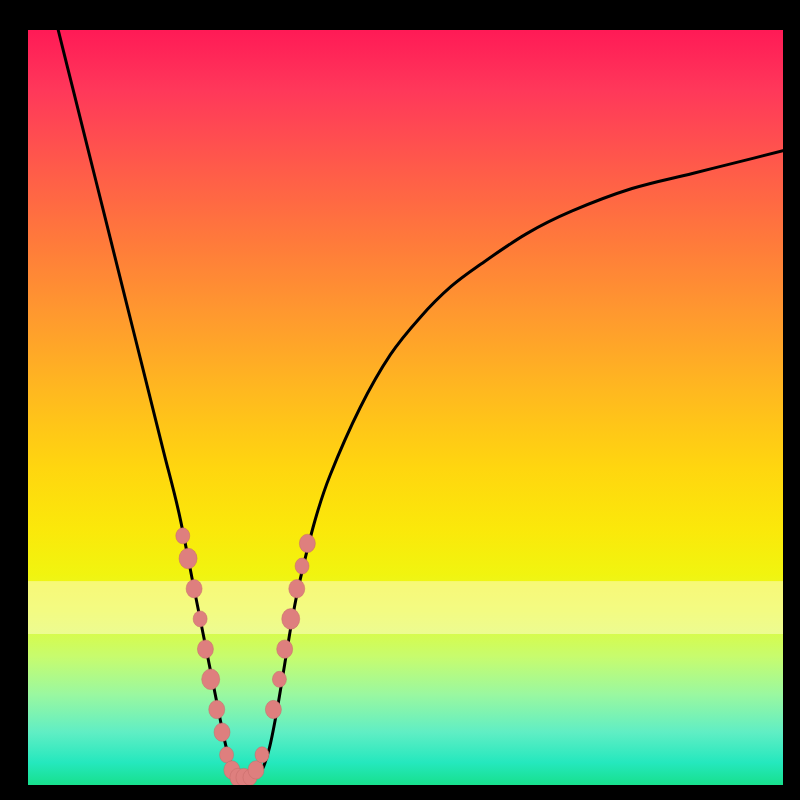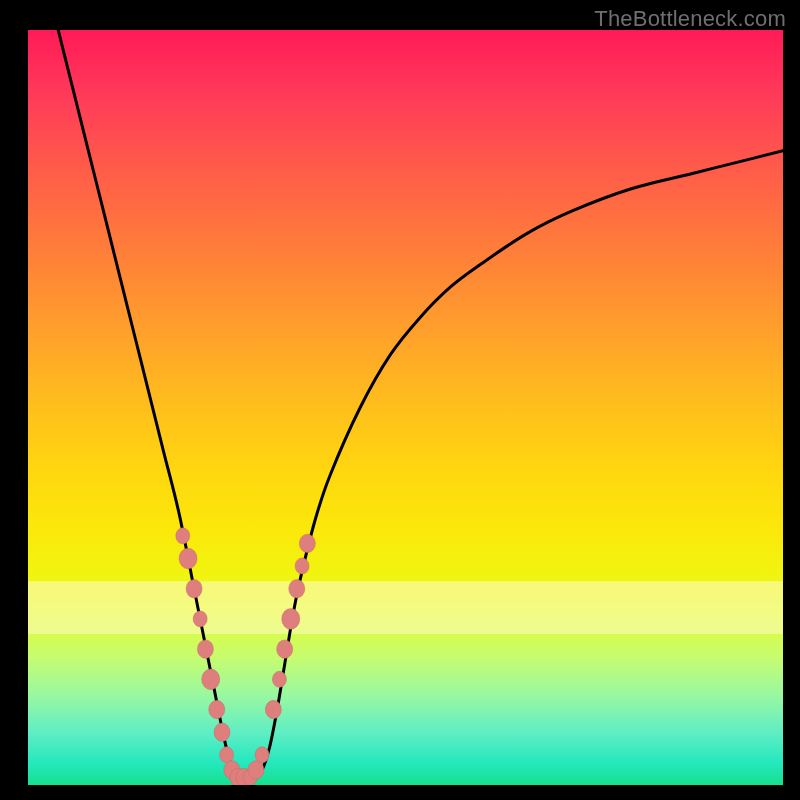--- a/index.html
+++ b/index.html
@@ -54,21 +54,20 @@
     position: absolute;
     left: 0; top: 0;
     width: 755px; height: 755px;
   }
 </style>
 </head>
 <body>
 
 <div class="frame">
 
-  <div class="watermark">TheBottleneck.com</div>
 
   <div class="plot">
     <svg class="curve" viewBox="0 0 755 755" preserveAspectRatio="none">
       <rect x="0" width="755" y="551.1" height="52.9" id="glowband" fill="#fffbc8" opacity="0.55"></rect>
       <path id="curvepath" fill="none" stroke-width="3" stroke-linecap="round" stroke-linejoin="round" stroke="#000000" d="M 30.20 0.00 C 32.72 10.07, 40.27 40.27, 45.30 60.40 C 50.33 80.53, 55.37 100.67, 60.40 120.80 C 65.43 140.93, 70.47 161.07, 75.50 181.20 C 80.53 201.33, 85.57 221.47, 90.60 241.60 C 95.63 261.73, 100.67 281.87, 105.70 302.00 C 110.73 322.13, 115.77 342.27, 120.80 362.40 C 125.83 382.53, 130.87 402.67, 135.90 422.80 C 140.93 442.93, 145.97 460.55, 151.00 483.20 C 156.03 505.85, 162.32 539.83, 166.10 558.70 C 169.88 577.58, 171.13 583.87, 173.65 596.45 C 176.17 609.03, 178.68 621.62, 181.20 634.20 C 183.72 646.78, 186.49 660.63, 188.75 671.95 C 191.01 683.28, 192.90 693.34, 194.79 702.15 C 196.68 710.96, 198.31 718.51, 200.08 724.80 C 201.84 731.09, 203.47 736.13, 205.36 739.90 C 207.25 743.67, 209.14 746.19, 211.40 747.45 C 213.67 748.71, 216.43 747.45, 218.95 747.45 C 221.47 747.45, 223.98 748.71, 226.50 747.45 C 229.02 746.19, 231.53 744.93, 234.05 739.90 C 236.57 734.87, 239.08 727.32, 241.60 717.25 C 244.12 707.18, 246.63 693.34, 249.15 679.50 C 251.67 665.66, 254.18 649.30, 256.70 634.20 C 259.22 619.10, 261.73 602.74, 264.25 588.90 C 266.77 575.06, 268.03 567.51, 271.80 551.15 C 275.57 534.79, 281.87 508.37, 286.90 490.75 C 291.93 473.13, 294.45 464.33, 302.00 445.45 C 309.55 426.58, 322.13 397.63, 332.20 377.50 C 342.27 357.37, 352.33 339.75, 362.40 324.65 C 372.47 309.55, 382.53 298.22, 392.60 286.90 C 402.67 275.57, 412.73 265.51, 422.80 256.70 C 432.87 247.89, 440.42 242.86, 453.00 234.05 C 465.58 225.24, 483.20 212.66, 498.30 203.85 C 513.40 195.04, 525.98 188.75, 543.60 181.20 C 561.22 173.65, 583.87 164.84, 604.00 158.55 C 624.13 152.26, 644.27 148.48, 664.40 143.45 C 684.53 138.42, 709.70 132.13, 724.80 128.35 C 739.90 124.58, 749.97 122.06, 755.00 120.80"></path>
       <g id="markers">
           <ellipse cx="154.77" cy="505.85" rx="7.0" ry="8.0" fill="#de7f7e" stroke="#c56a69" stroke-width="0.5"></ellipse>
           <ellipse cx="160.06" cy="528.50" rx="9.0" ry="10.3" fill="#de7f7e" stroke="#c56a69" stroke-width="0.5"></ellipse>
           <ellipse cx="166.10" cy="558.70" rx="8.0" ry="9.2" fill="#de7f7e" stroke="#c56a69" stroke-width="0.5"></ellipse>
           <ellipse cx="172.14" cy="588.90" rx="7.0" ry="8.0" fill="#de7f7e" stroke="#c56a69" stroke-width="0.5"></ellipse>

